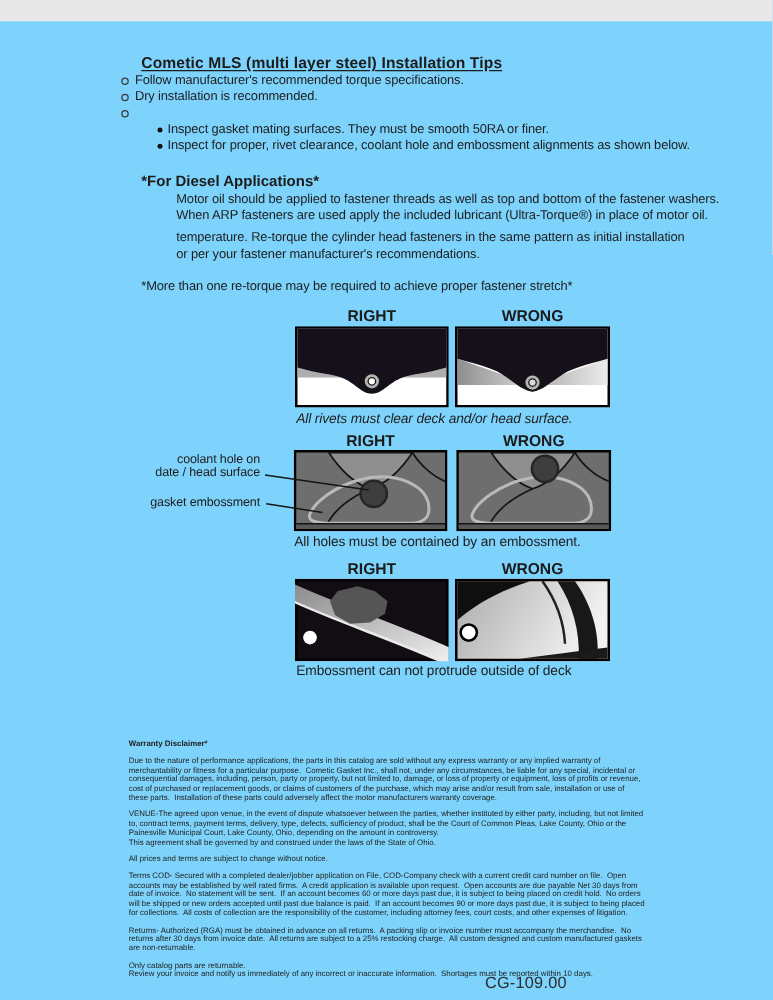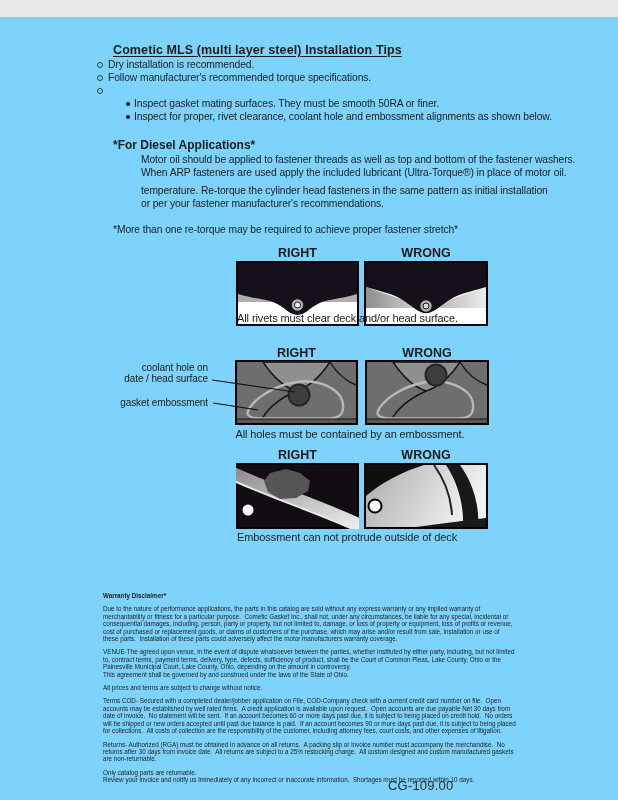--- a/index.html
+++ b/index.html
@@ -37,25 +37,25 @@
 </head>
 <body>
 
 <div class="page">
 
   <div class="abs title">Cometic MLS (multi layer steel) Installation Tips</div>
 
   <div class="abs bullets">
     <div class="b-row">
       <span class="o-mark"></span>
-      <span>Dry installation is recommended.</span>
+      <span>Follow manufacturer's recommended torque specifications.</span>
     </div>
     <div class="b-row">
       <span class="o-mark"></span>
-      <span>Follow manufacturer's recommended torque specifications.</span>
+      <span>Dry installation is recommended.</span>
     </div>
     <div class="b-row">
       <span class="o-mark"></span>
     </div>
     <div class="b-row sub">
       <span class="d-mark"></span>
       <span>Inspect gasket mating surfaces.  They must be smooth 50RA or finer.</span>
     </div>
     <div class="b-row sub">
       <span class="d-mark"></span>
@@ -102,21 +102,21 @@
     <rect x="1" y="1" width="122" height="63" fill="#ffffff" stroke="#000" stroke-width="2"></rect>
     <polygon points="2,26 62,47 2,47" fill="url(#gw1)"></polygon>
     <polygon points="122,26 62,47 122,47" fill="url(#gw2)"></polygon>
     <path d="M2,2 H122 V26 C105,31 95,33 87,38 C77,44 70,52 62,52 C54,52 47,44 37,38 C29,33 19,31 2,26 Z" fill="#16101a"></path>
     <g>
       <circle cx="62" cy="45" r="6.5" fill="#b5b5b5" stroke="#151515" stroke-width="1.6"></circle>
       <circle cx="62" cy="45" r="3" fill="#d9d9d9" stroke="#151515" stroke-width="1"></circle>
     </g>
   </svg>
 
-  <div class="abs fig-caption" style="left:237px;top:295px;">All rivets must clear deck and/or head surface.</div>
+  <div class="abs fig-caption" style="left:237px;top:312px;font-style:italic;">All rivets must clear deck and/or head surface.</div>
 
   <div class="abs fig-label" style="left:235px;top:329px;width:123px;">RIGHT</div>
   <div class="abs fig-label" style="left:365px;top:329px;width:124px;">WRONG</div>
 
   <div class="abs ann" style="top:345px;">coolant hole on</div>
   <div class="abs ann" style="top:356px;">date / head surface</div>
   <div class="abs ann" style="top:380px;">gasket embossment</div>
 
   <svg class="abs" style="left:235px;top:343px;" width="123" height="65" viewBox="0 0 123 65">
     <rect x="1" y="1" width="121" height="63" fill="#6e6e6e" stroke="#000" stroke-width="2"></rect>

